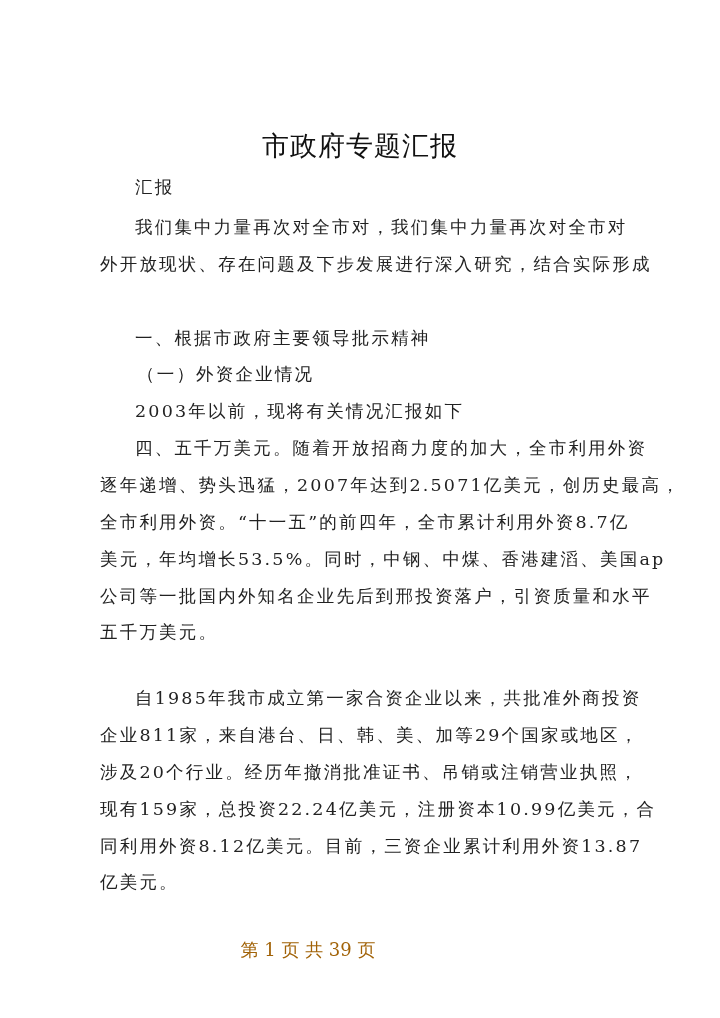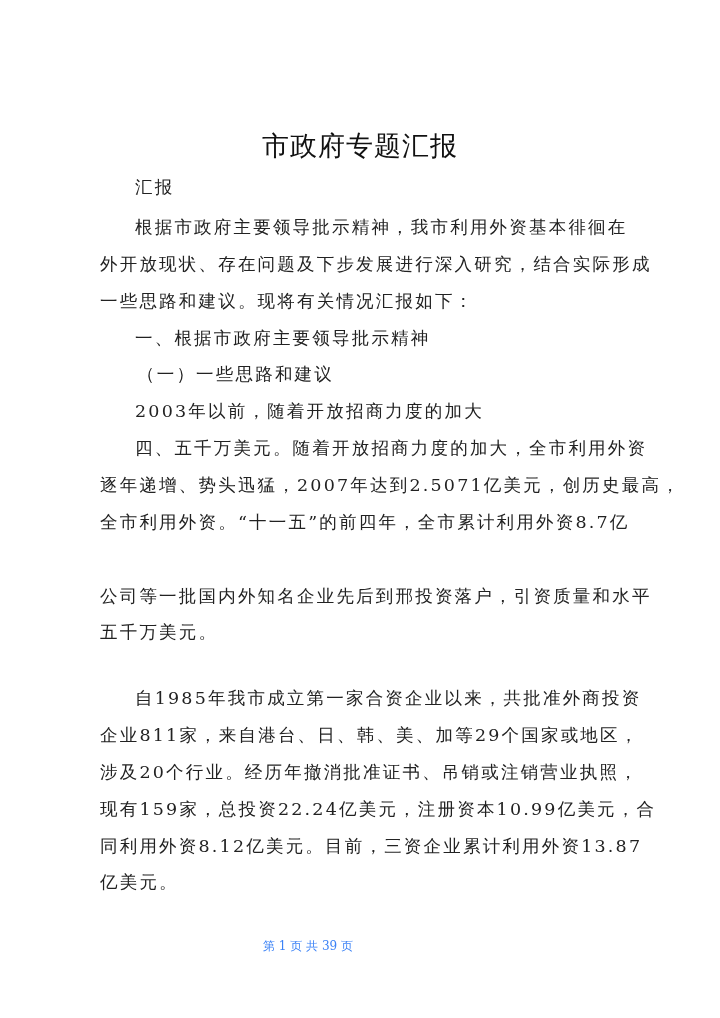--- a/index.html
+++ b/index.html
@@ -24,39 +24,39 @@
       white-space: nowrap;
       color: #222;
       letter-spacing: 2.2px;
       line-height: 24px;
     }
     .indent { left: 135px; text-align: right; }
     .indent-small { left: 137px; }
     .footer {
       position: absolute; top: 938px; left: 0; width: 616px;
       text-align: center;
-      font-size: 12px; color: #3b82f6;
+      font-size: 18px; color: #a16207;
     }
   </style>
 </head>
 <body>
 
 <div class="page">
   <div class="title">市政府专题汇报</div>
 
   <div class="line indent" style="top:175px">汇报</div>
-  <div class="line indent" style="top:215px">根据市政府主要领导批示精神，我市利用外资基本徘徊在</div>
+  <div class="line indent" style="top:215px">我们集中力量再次对全市对，我们集中力量再次对全市对</div>
   <div class="line" style="top:252px">外开放现状、存在问题及下步发展进行深入研究，结合实际形成</div>
-  <div class="line" style="top:289px">一些思路和建议。现将有关情况汇报如下：</div>
   <div class="line indent" style="top:326px">一、根据市政府主要领导批示精神</div>
-  <div class="line indent-small" style="top:362px">（一）一些思路和建议</div>
-  <div class="line indent" style="top:399px">2003年以前，随着开放招商力度的加大</div>
+  <div class="line indent-small" style="top:362px">（一）外资企业情况</div>
+  <div class="line indent" style="top:399px">2003年以前，现将有关情况汇报如下</div>
   <div class="line indent" style="top:436px">四、五千万美元。随着开放招商力度的加大，全市利用外资</div>
   <div class="line" style="top:473px">逐年递增、势头迅猛，2007年达到2.5071亿美元，创历史最高，</div>
   <div class="line" style="top:510px">全市利用外资。“十一五”的前四年，全市累计利用外资8.7亿</div>
+  <div class="line" style="top:547px">美元，年均增长53.5%。同时，中钢、中煤、香港建滔、美国ap</div>
   <div class="line" style="top:584px">公司等一批国内外知名企业先后到邢投资落户，引资质量和水平</div>
   <div class="line" style="top:620px">五千万美元。</div>
   <div class="line indent" style="top:686px">自1985年我市成立第一家合资企业以来，共批准外商投资</div>
   <div class="line" style="top:723px">企业811家，来自港台、日、韩、美、加等29个国家或地区，</div>
   <div class="line" style="top:760px">涉及20个行业。经历年撤消批准证书、吊销或注销营业执照，</div>
   <div class="line" style="top:797px">现有159家，总投资22.24亿美元，注册资本10.99亿美元，合</div>
   <div class="line" style="top:834px">同利用外资8.12亿美元。目前，三资企业累计利用外资13.87</div>
   <div class="line" style="top:870px">亿美元。</div>
 
   <div class="footer">第 1 页  共 39 页</div>

